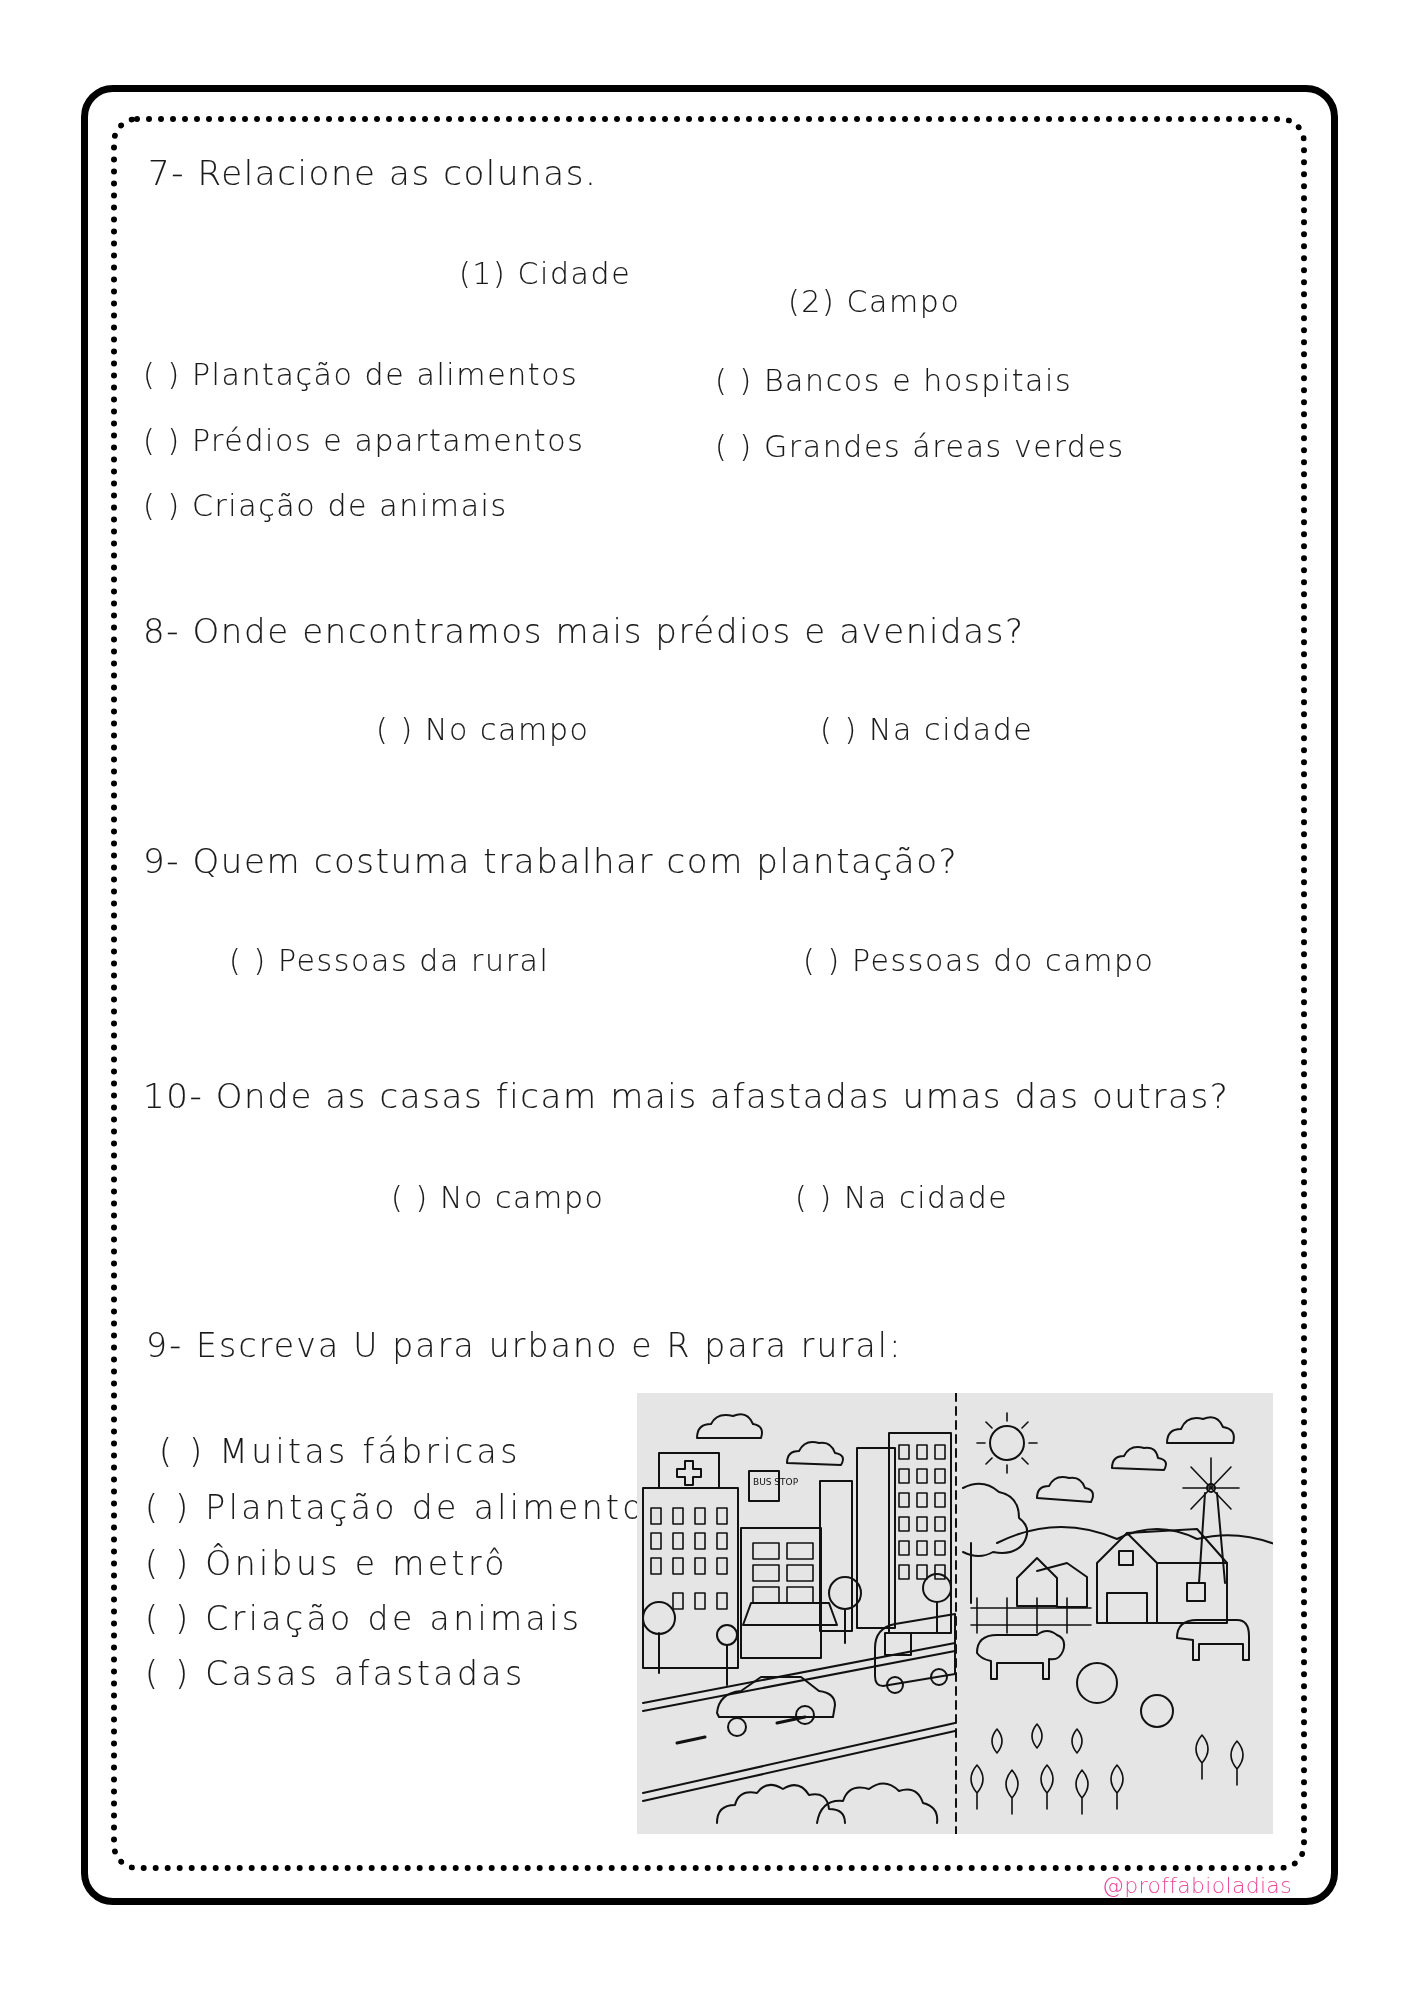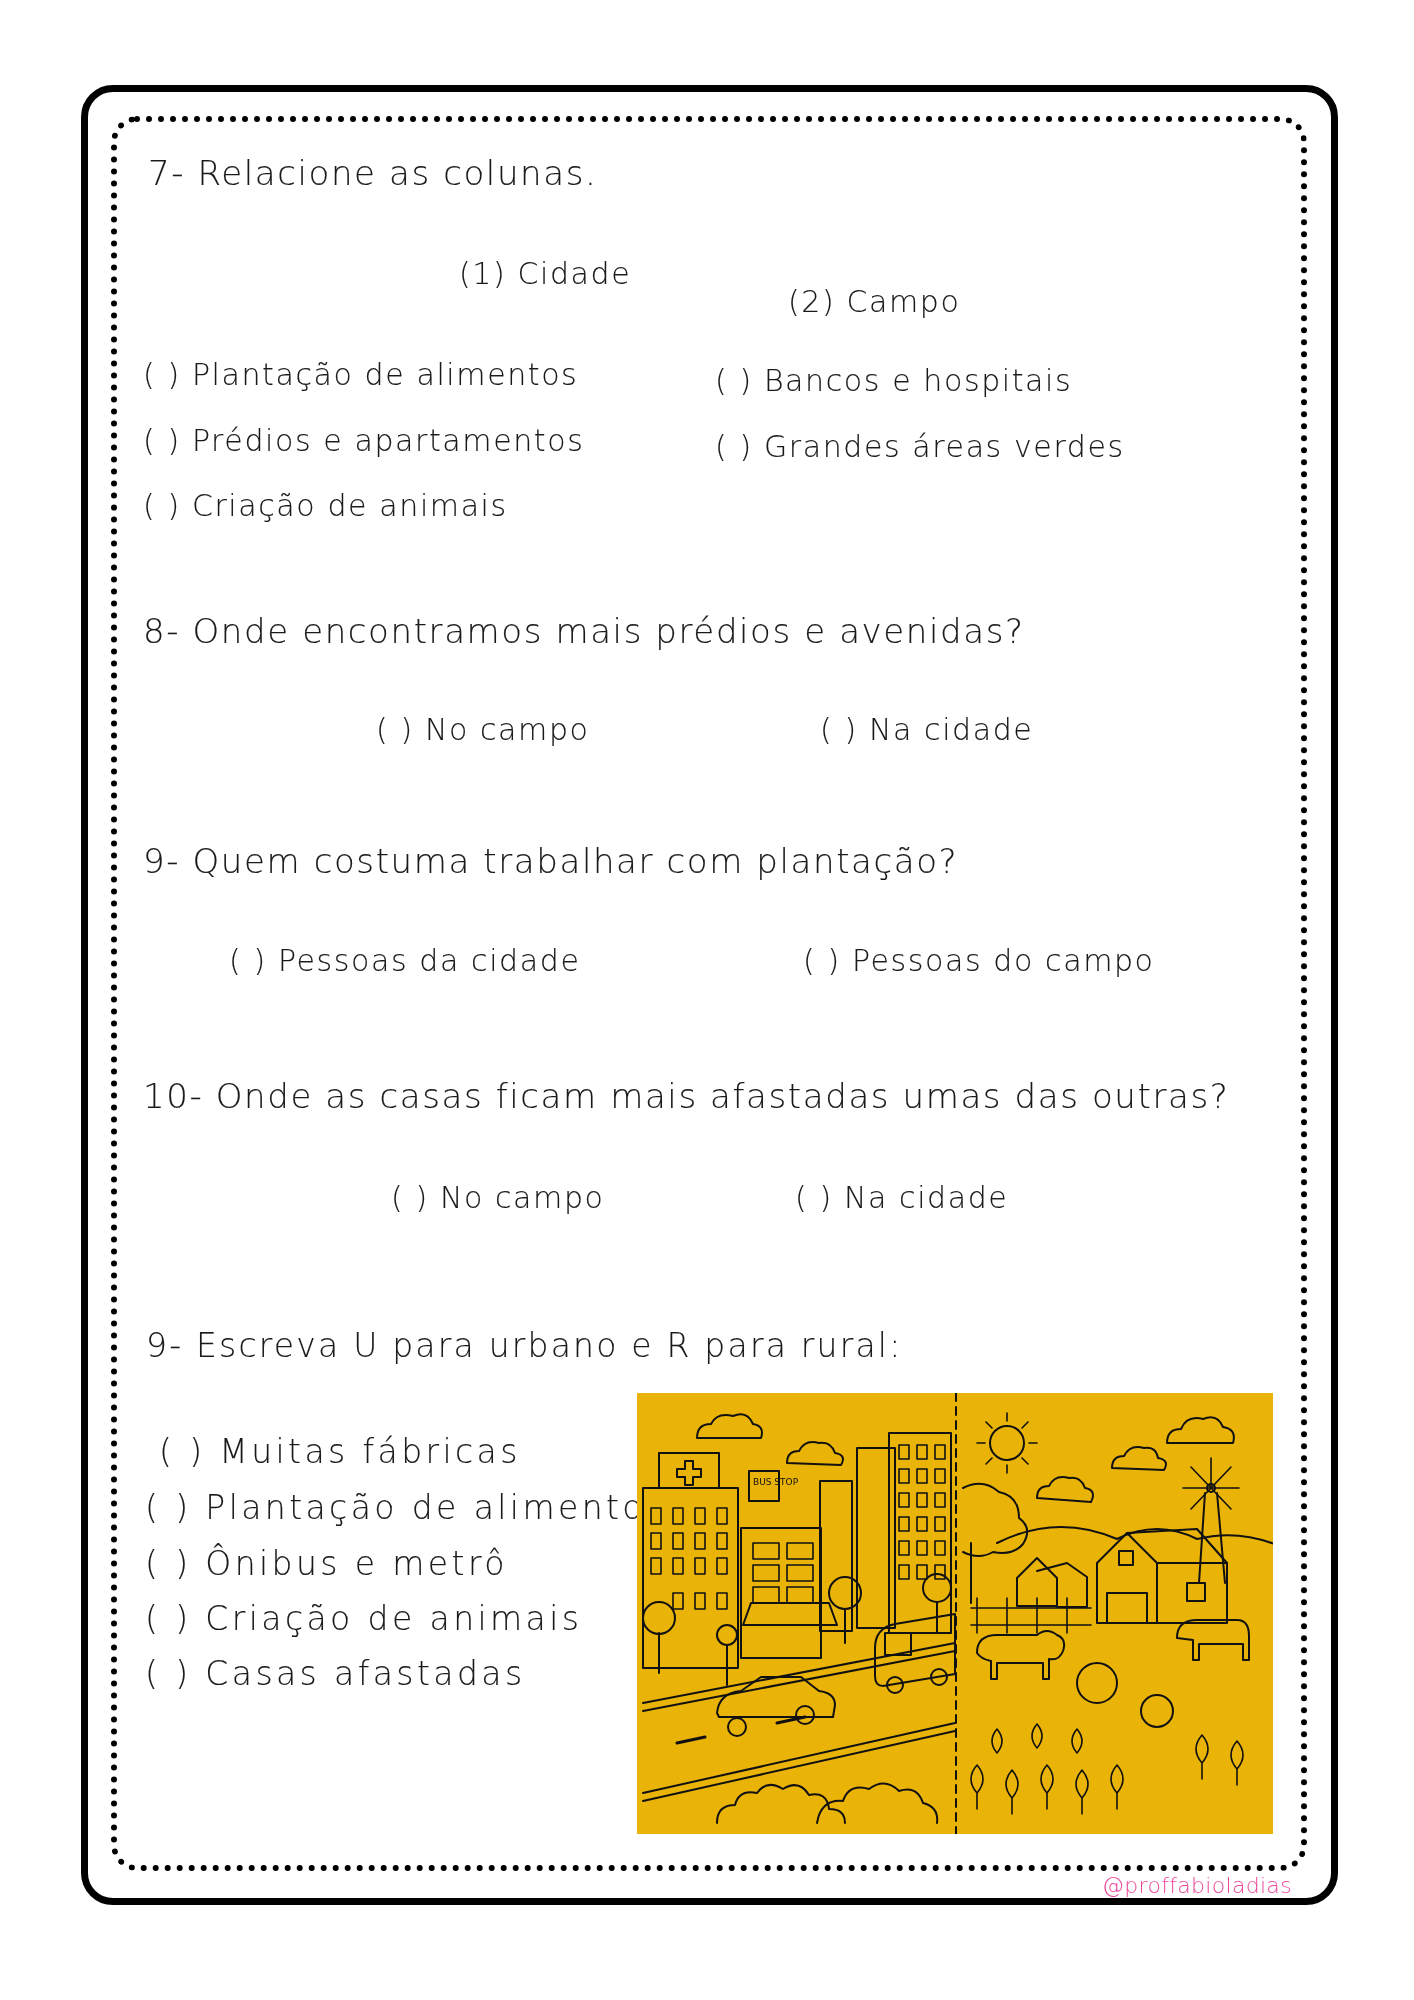--- a/index.html
+++ b/index.html
@@ -8,21 +8,21 @@
   .outer-frame { position:absolute; left:81px; top:85px; width:1257px; height:1820px;
          box-sizing:border-box; border:7px solid #000; border-radius:32px; }
   .inner-frame { position:absolute; left:111px; top:116px; width:1196px; height:1755px;
          box-sizing:border-box; border:6px dotted #000; border-radius:26px; }
   .t { position:absolute; white-space:nowrap; font-weight:200; line-height:1;
        transform:translateY(-50%); font-size:30px; letter-spacing:1.6px;
        -webkit-text-stroke:0.1px #000; font-family:"DejaVu Sans", sans-serif; }
   .t.wide { letter-spacing:3.4px; font-size:33px; }
   .q-title { font-size:34px; }
   .illustration { position:absolute; left:637px; top:1393px; width:636px; height:441px;
-       background:#eab308; overflow:hidden; }
+       background:#e5e5e5; overflow:hidden; }
   .illustration svg { width:100%; height:100%; display:block; }
   .watermark { position:absolute; left:1102px; top:1873px; font-size:22px;
        font-family:"DejaVu Sans", sans-serif; letter-spacing:0.3px; color:#ec4899; font-weight:200; }
 </style>
 </head>
 <body>
 
 <div class="outer-frame"></div>
 <div class="inner-frame"></div>
 
@@ -34,21 +34,21 @@
 <div class="t" style="left:143px; top:441px;">( ) Prédios e apartamentos</div>
 <div class="t" style="left:143px; top:506px;">( ) Criação de animais</div>
 <div class="t" style="left:715px; top:381px;">( ) Bancos e hospitais</div>
 <div class="t" style="left:715px; top:447px;">( ) Grandes áreas verdes</div>
 
 <div class="t q-title" style="left:143px; top:631px;">8- Onde encontramos mais prédios e avenidas?</div>
 <div class="t" style="left:376px; top:730px;">( ) No campo</div>
 <div class="t" style="left:820px; top:730px;">( ) Na cidade</div>
 
 <div class="t q-title" style="left:143px; top:861px;">9- Quem costuma trabalhar com plantação?</div>
-<div class="t" style="left:229px; top:961px;">( ) Pessoas da cidade</div>
+<div class="t" style="left:229px; top:961px;">( ) Pessoas da rural</div>
 <div class="t" style="left:803px; top:961px;">( ) Pessoas do campo</div>
 
 <div class="t q-title" style="left:143px; top:1096px;">10- Onde as casas ficam mais afastadas umas das outras?</div>
 <div class="t" style="left:391px; top:1198px;">( ) No campo</div>
 <div class="t" style="left:795px; top:1198px;">( ) Na cidade</div>
 
 <div class="t q-title wide" style="left:146px; top:1345px; letter-spacing:2.2px;">9- Escreva U para urbano e R para rural:</div>
 <div class="t wide" style="left:159px; top:1451px;">( ) Muitas fábricas</div>
 <div class="t wide" style="left:145px; top:1507px;">( ) Plantação de alimentos</div>
 <div class="t wide" style="left:145px; top:1563px;">( ) Ônibus e metrô</div>

